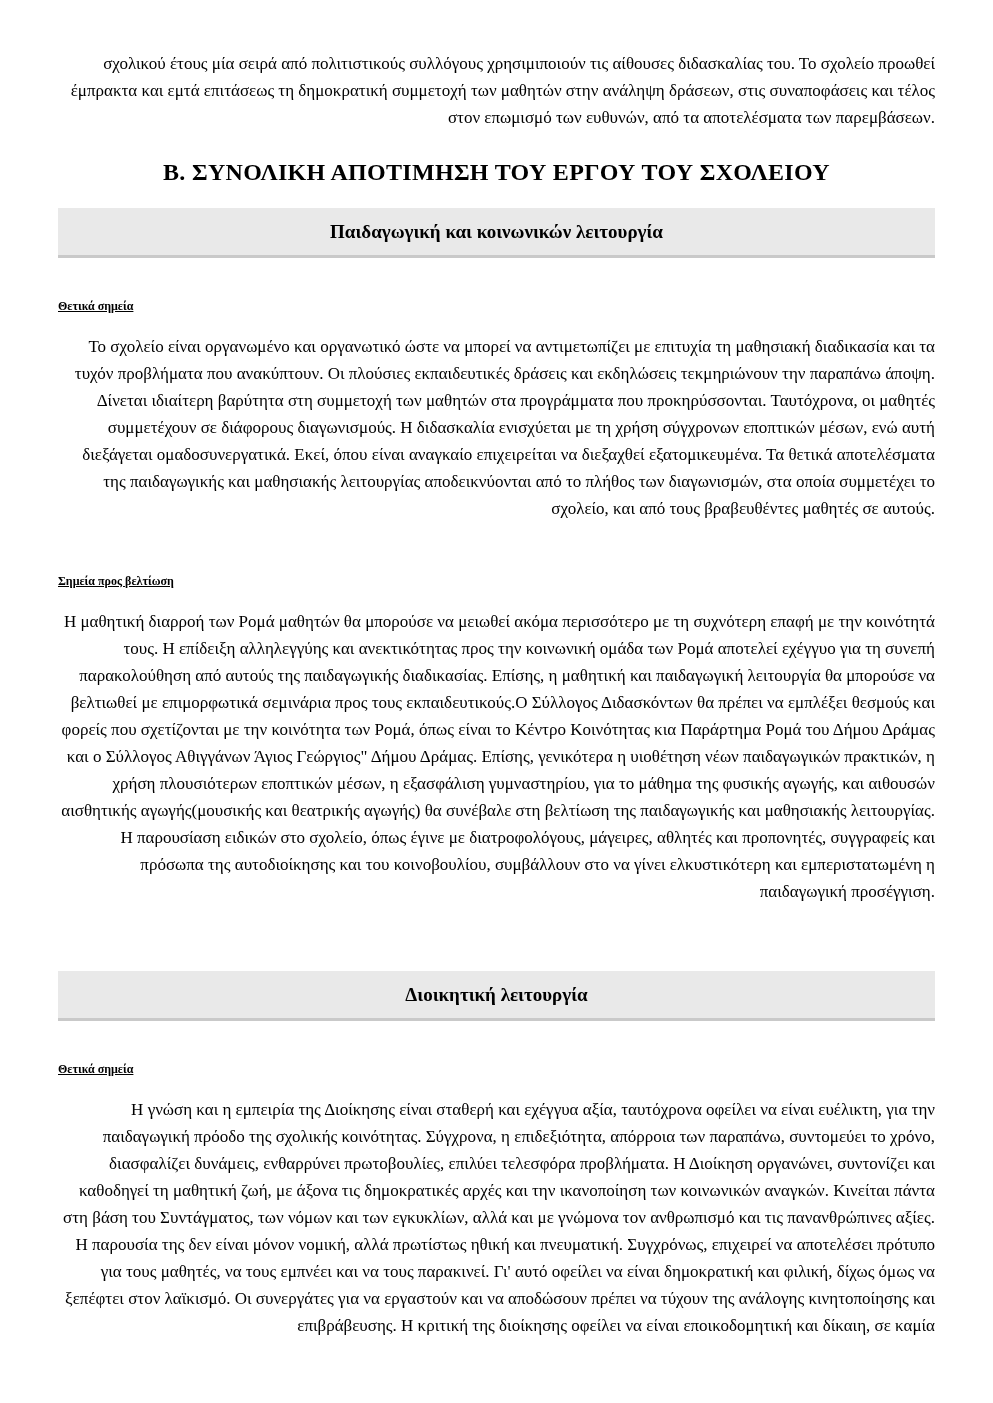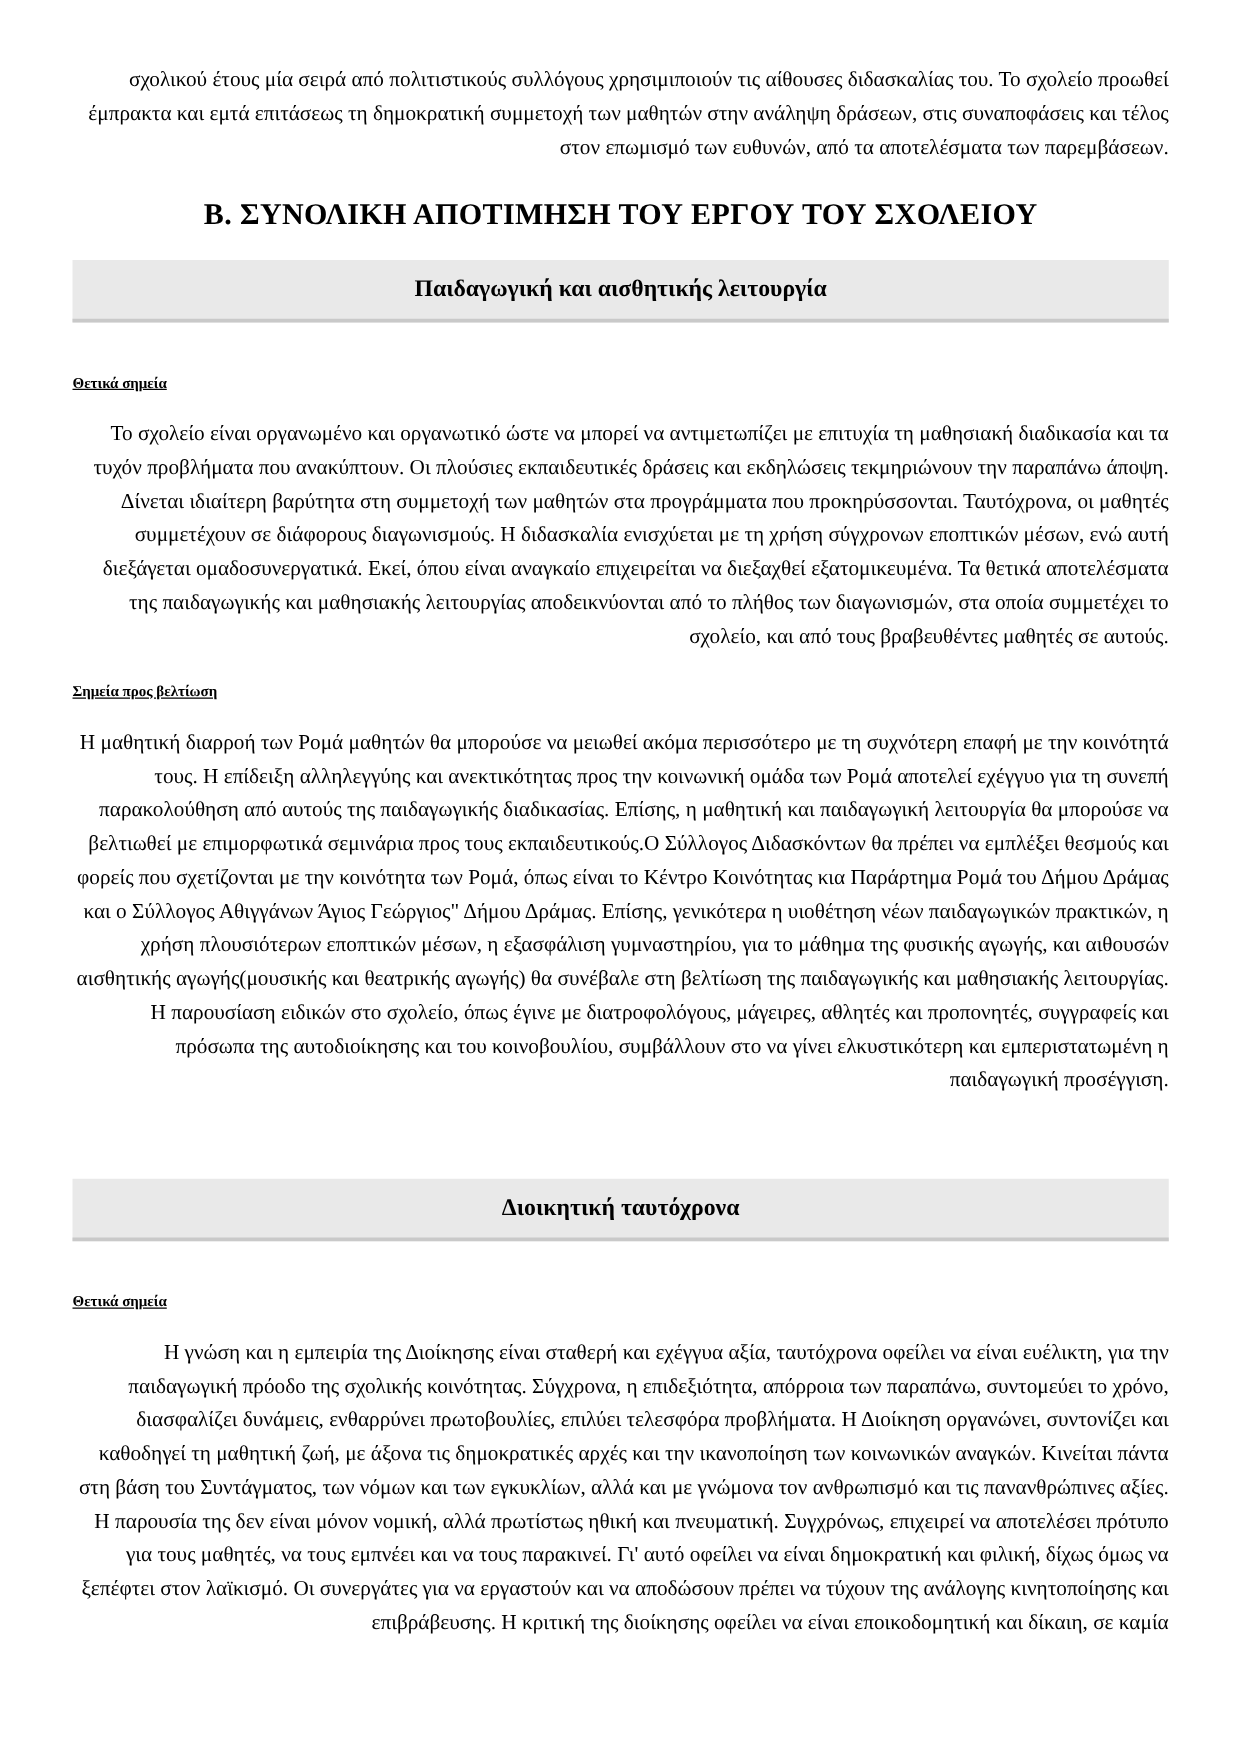--- a/index.html
+++ b/index.html
@@ -53,48 +53,48 @@
     margin-top: 66px;
   }
   .sub-heading {
     font-size: 12px;
     font-weight: bold;
     margin: 41px 0 0 0;
     color: var(--text);
     text-decoration: underline;
   }
   .sub-heading.improvements {
-    margin-top: 24px;
+    margin-top: 52px;
   }
   .section-paragraph {
     margin-top: 19px;
   }
 </style>
 </head>
 <body>
 
 <div class="page">
 
   <p class="body-text">σχολικού έτους μία σειρά από πολιτιστικούς συλλόγους χρησιμιποιούν τις αίθουσες διδασκαλίας του. Το σχολείο προωθεί έμπρακτα και εμτά επιτάσεως τη δημοκρατική συμμετοχή των μαθητών στην ανάληψη δράσεων, στις συναποφάσεις και τέλος στον επωμισμό των ευθυνών, από τα αποτελέσματα των παρεμβάσεων.</p>
 
   <h1 class="main-heading">Β. ΣΥΝΟΛΙΚΗ ΑΠΟΤΙΜΗΣΗ ΤΟΥ ΕΡΓΟΥ ΤΟΥ ΣΧΟΛΕΙΟΥ</h1>
 
   <section>
-    <div class="banner">Παιδαγωγική και αισθητικής λειτουργία</div>
+    <div class="banner">Παιδαγωγική και κοινωνικών λειτουργία</div>
 
     <h2 class="sub-heading">Θετικά σημεία</h2>
 
     <p class="body-text section-paragraph">Το σχολείο είναι οργανωμένο και οργανωτικό ώστε να μπορεί να αντιμετωπίζει με επιτυχία τη μαθησιακή διαδικασία και τα τυχόν προβλήματα που ανακύπτουν. Οι πλούσιες εκπαιδευτικές δράσεις και εκδηλώσεις τεκμηριώνουν την παραπάνω άποψη. Δίνεται ιδιαίτερη βαρύτητα στη συμμετοχή των μαθητών στα προγράμματα που προκηρύσσονται. Ταυτόχρονα, οι μαθητές συμμετέχουν σε διάφορους διαγωνισμούς. Η διδασκαλία ενισχύεται με τη χρήση σύγχρονων εποπτικών μέσων, ενώ αυτή διεξάγεται ομαδοσυνεργατικά. Εκεί, όπου είναι αναγκαίο επιχειρείται να διεξαχθεί εξατομικευμένα. Τα θετικά αποτελέσματα της παιδαγωγικής και μαθησιακής λειτουργίας αποδεικνύονται από το πλήθος των διαγωνισμών, στα οποία συμμετέχει το σχολείο, και από τους βραβευθέντες μαθητές σε αυτούς.</p>
 
     <h2 class="sub-heading improvements">Σημεία προς βελτίωση</h2>
 
     <p class="body-text section-paragraph">Η μαθητική διαρροή των Ρομά μαθητών θα μπορούσε να μειωθεί ακόμα περισσότερο με τη συχνότερη επαφή με την κοινότητά τους. Η επίδειξη αλληλεγγύης και ανεκτικότητας προς την κοινωνική ομάδα των Ρομά αποτελεί εχέγγυο για τη συνεπή παρακολούθηση από αυτούς της παιδαγωγικής διαδικασίας. Επίσης, η μαθητική και παιδαγωγική λειτουργία θα μπορούσε να βελτιωθεί με επιμορφωτικά σεμινάρια προς τους εκπαιδευτικούς.Ο Σύλλογος Διδασκόντων θα πρέπει να εμπλέξει θεσμούς και φορείς που σχετίζονται με την κοινότητα των Ρομά, όπως είναι το Κέντρο Κοινότητας κια Παράρτημα Ρομά του Δήμου Δράμας και ο Σύλλογος Αθιγγάνων Άγιος Γεώργιος" Δήμου Δράμας. Επίσης, γενικότερα η υιοθέτηση  νέων παιδαγωγικών πρακτικών, η χρήση πλουσιότερων εποπτικών μέσων, η εξασφάλιση γυμναστηρίου, για το μάθημα της φυσικής αγωγής, και αιθουσών αισθητικής αγωγής(μουσικής και θεατρικής αγωγής) θα συνέβαλε στη βελτίωση της παιδαγωγικής και μαθησιακής λειτουργίας. Η παρουσίαση ειδικών στο σχολείο, όπως έγινε με διατροφολόγους, μάγειρες, αθλητές και προπονητές, συγγραφείς και πρόσωπα της αυτοδιοίκησης και του κοινοβουλίου, συμβάλλουν στο να γίνει ελκυστικότερη και εμπεριστατωμένη η παιδαγωγική προσέγγιση.</p>
   </section>
 
   <section>
-    <div class="banner banner-admin">Διοικητική ταυτόχρονα</div>
+    <div class="banner banner-admin">Διοικητική λειτουργία</div>
 
     <h2 class="sub-heading">Θετικά σημεία</h2>
 
     <p class="body-text section-paragraph">Η γνώση και η εμπειρία της Διοίκησης είναι σταθερή και εχέγγυα αξία, ταυτόχρονα οφείλει να είναι ευέλικτη, για την παιδαγωγική πρόοδο της σχολικής κοινότητας. Σύγχρονα, η επιδεξιότητα, απόρροια των παραπάνω, συντομεύει το χρόνο, διασφαλίζει δυνάμεις, ενθαρρύνει πρωτοβουλίες, επιλύει τελεσφόρα προβλήματα. Η Διοίκηση οργανώνει, συντονίζει και καθοδηγεί τη μαθητική ζωή, με άξονα τις δημοκρατικές αρχές και την ικανοποίηση των κοινωνικών αναγκών. Κινείται πάντα στη βάση του Συντάγματος, των νόμων και των εγκυκλίων, αλλά και με γνώμονα τον ανθρωπισμό και τις πανανθρώπινες αξίες. Η παρουσία της δεν είναι μόνον νομική, αλλά πρωτίστως ηθική και πνευματική. Συγχρόνως, επιχειρεί να αποτελέσει πρότυπο για τους μαθητές, να τους εμπνέει και να τους παρακινεί. Γι' αυτό οφείλει να είναι δημοκρατική και φιλική, δίχως όμως να ξεπέφτει στον λαϊκισμό. Οι συνεργάτες για να εργαστούν και να αποδώσουν πρέπει να τύχουν της ανάλογης κινητοποίησης και επιβράβευσης. Η κριτική της διοίκησης οφείλει να είναι εποικοδομητική και δίκαιη, σε καμία</p>
   </section>
 
 </div>
 
 </body></html>

